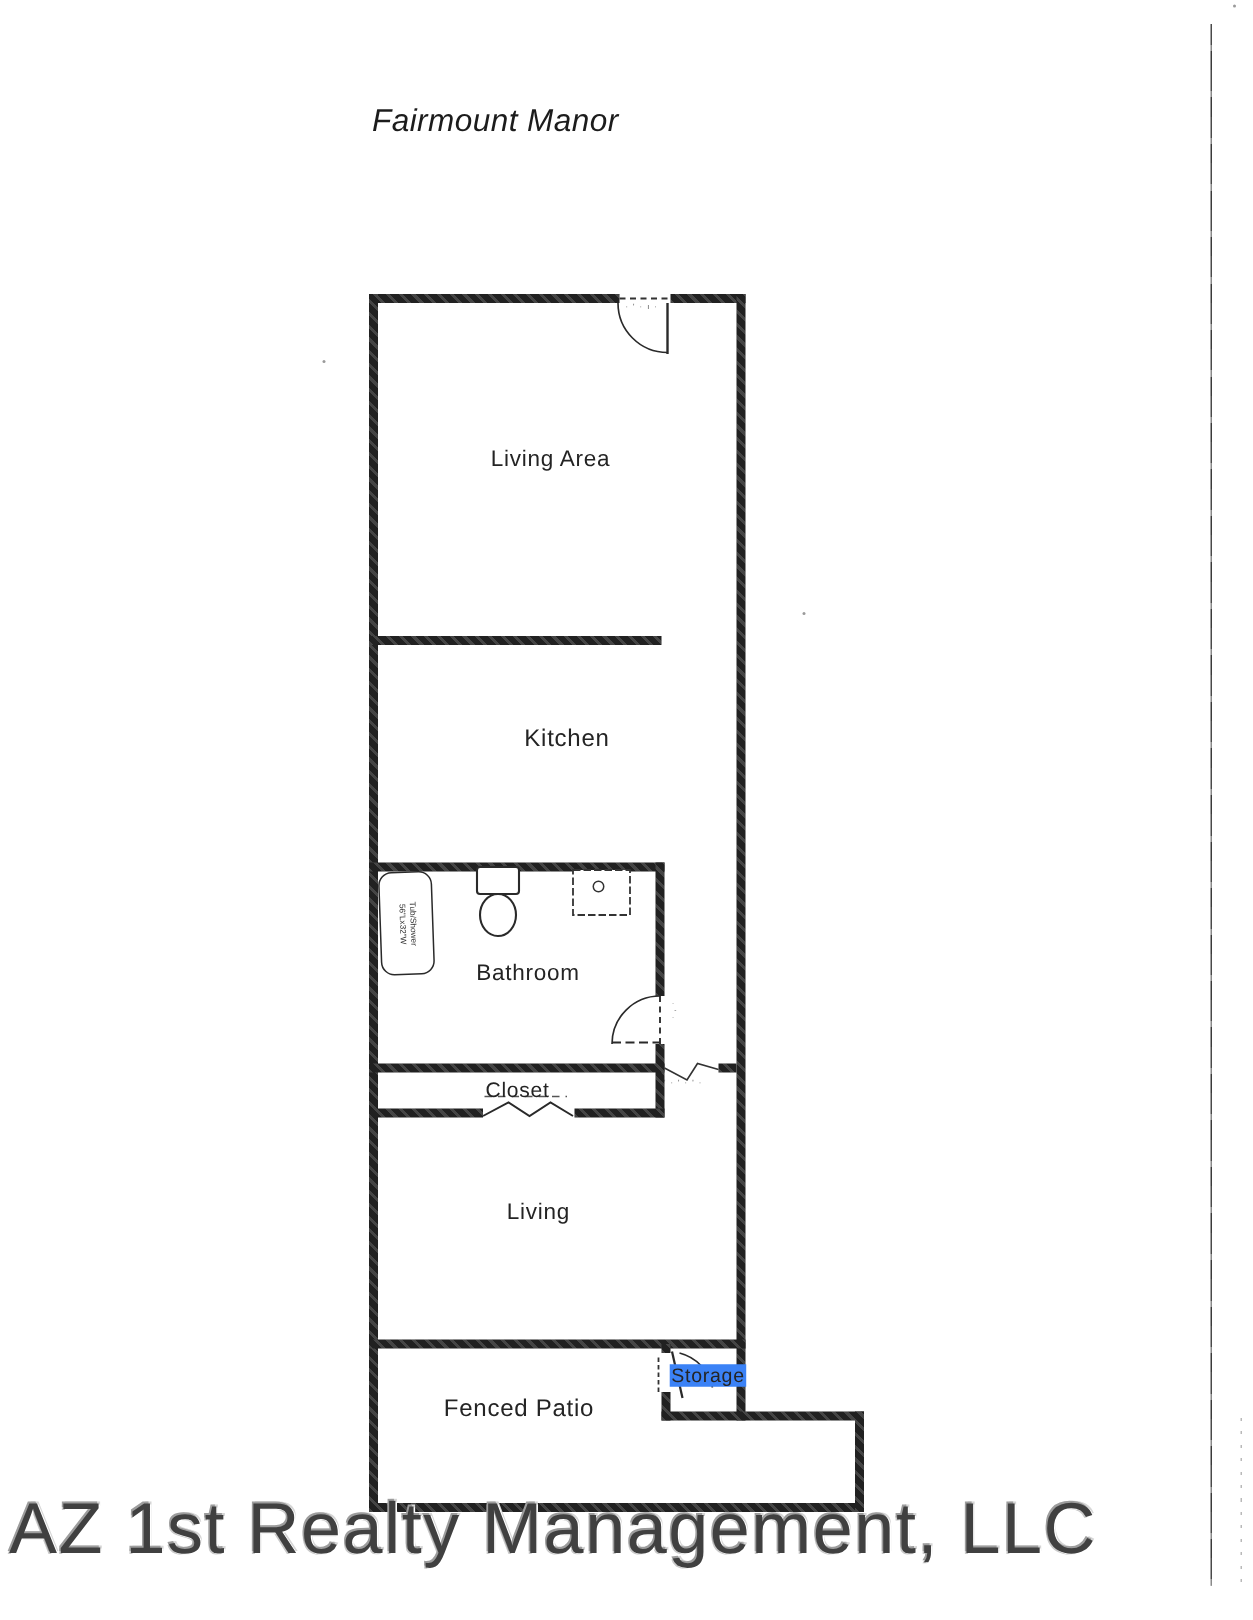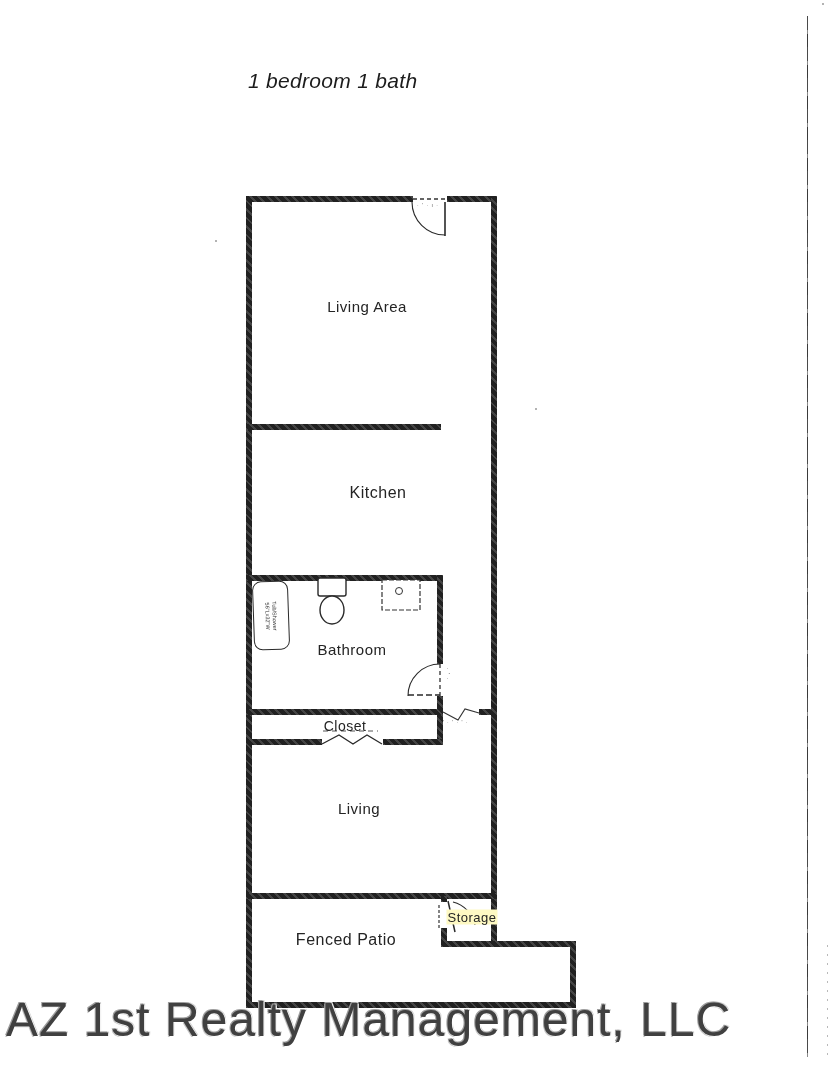--- a/index.html
+++ b/index.html
@@ -42,21 +42,21 @@
     position:absolute;transform:translate(-50%,-50%);
     color:#242424;white-space:nowrap;letter-spacing:.5px;
     z-index:6;
   }
   .lbl-living  {left:367px;top:306px;font-size:15px;}
   .lbl-kitchen {left:366px;top:493px;font-size:16px;margin-left:12px;}
   .lbl-bath    {left:352px;top:649px;font-size:15px;}
   .lbl-closet  {left:345px;top:726px;font-size:14px;}
   .lbl-bedroom {left:359px;top:808px;font-size:15px;}
   .lbl-patio   {left:346px;top:940px;font-size:16px;}
-  .lbl-storage {left:472px;top:917px;font-size:13px;background:#fef9c3;padding:0 1px;}
+  .lbl-storage {left:472px;top:917px;font-size:13px;background:#3b82f6;padding:0 1px;}
   
   .tub{
     position:absolute;left:253px;top:581px;width:34px;height:67px;
     border:1.6px solid #2a2a2a;border-radius:9px;transform:rotate(-2deg);
     display:flex;align-items:center;justify-content:center;
   }
   .tub-text{
     transform:rotate(90deg);font-size:5.5px;line-height:7px;color:#333;
     white-space:nowrap;text-align:center;font-style:normal;
   }
@@ -84,21 +84,21 @@
     position:absolute;left:6px;top:992px;
     font-size:48px;letter-spacing:1px;white-space:nowrap;
     color:#404040;
     text-shadow:-1px -1px 0 #9d9d9d, 1px 1px 0 #ffffff, -1px 1px 0 #c9c9c9, 1px -1px 0 #d6d6d6;
   }
 </style>
 </head>
 <body>
 
 <div class="title-block">
-  <div>1 bedroom 1 bath</div>
+  <div>Fairmount Manor</div>
 </div>
 
 <div class="wall w-top-left"></div>
 <div class="wall w-top-right"></div>
 <div class="wall w-left"></div>
 <div class="wall w-right-main"></div>
 <div class="wall w-bottom"></div>
 <div class="wall w-ext-top"></div>
 <div class="wall w-ext-right"></div>
 <div class="wall w-kitchen"></div>

